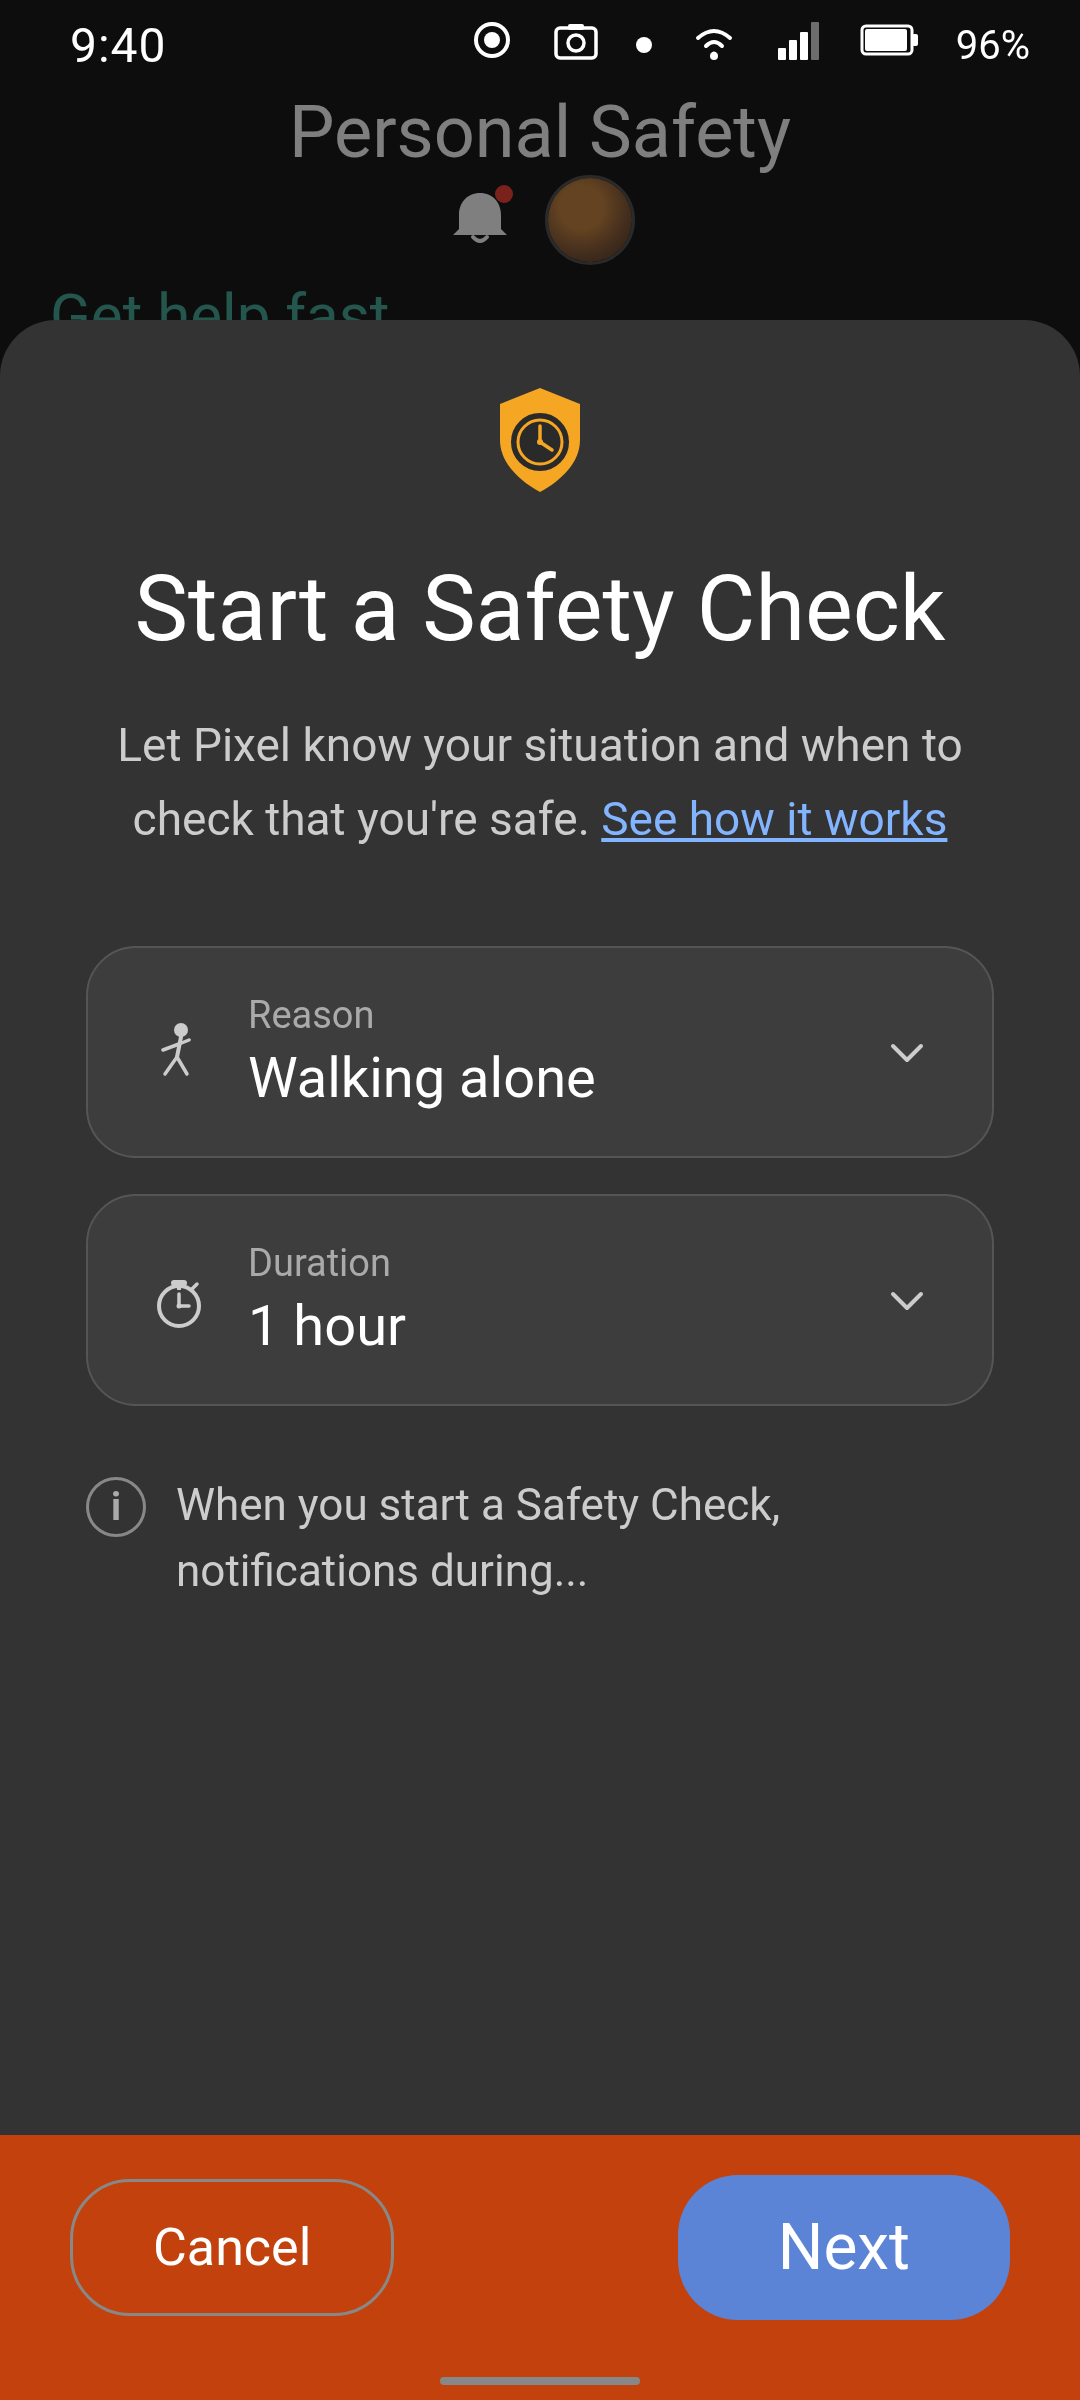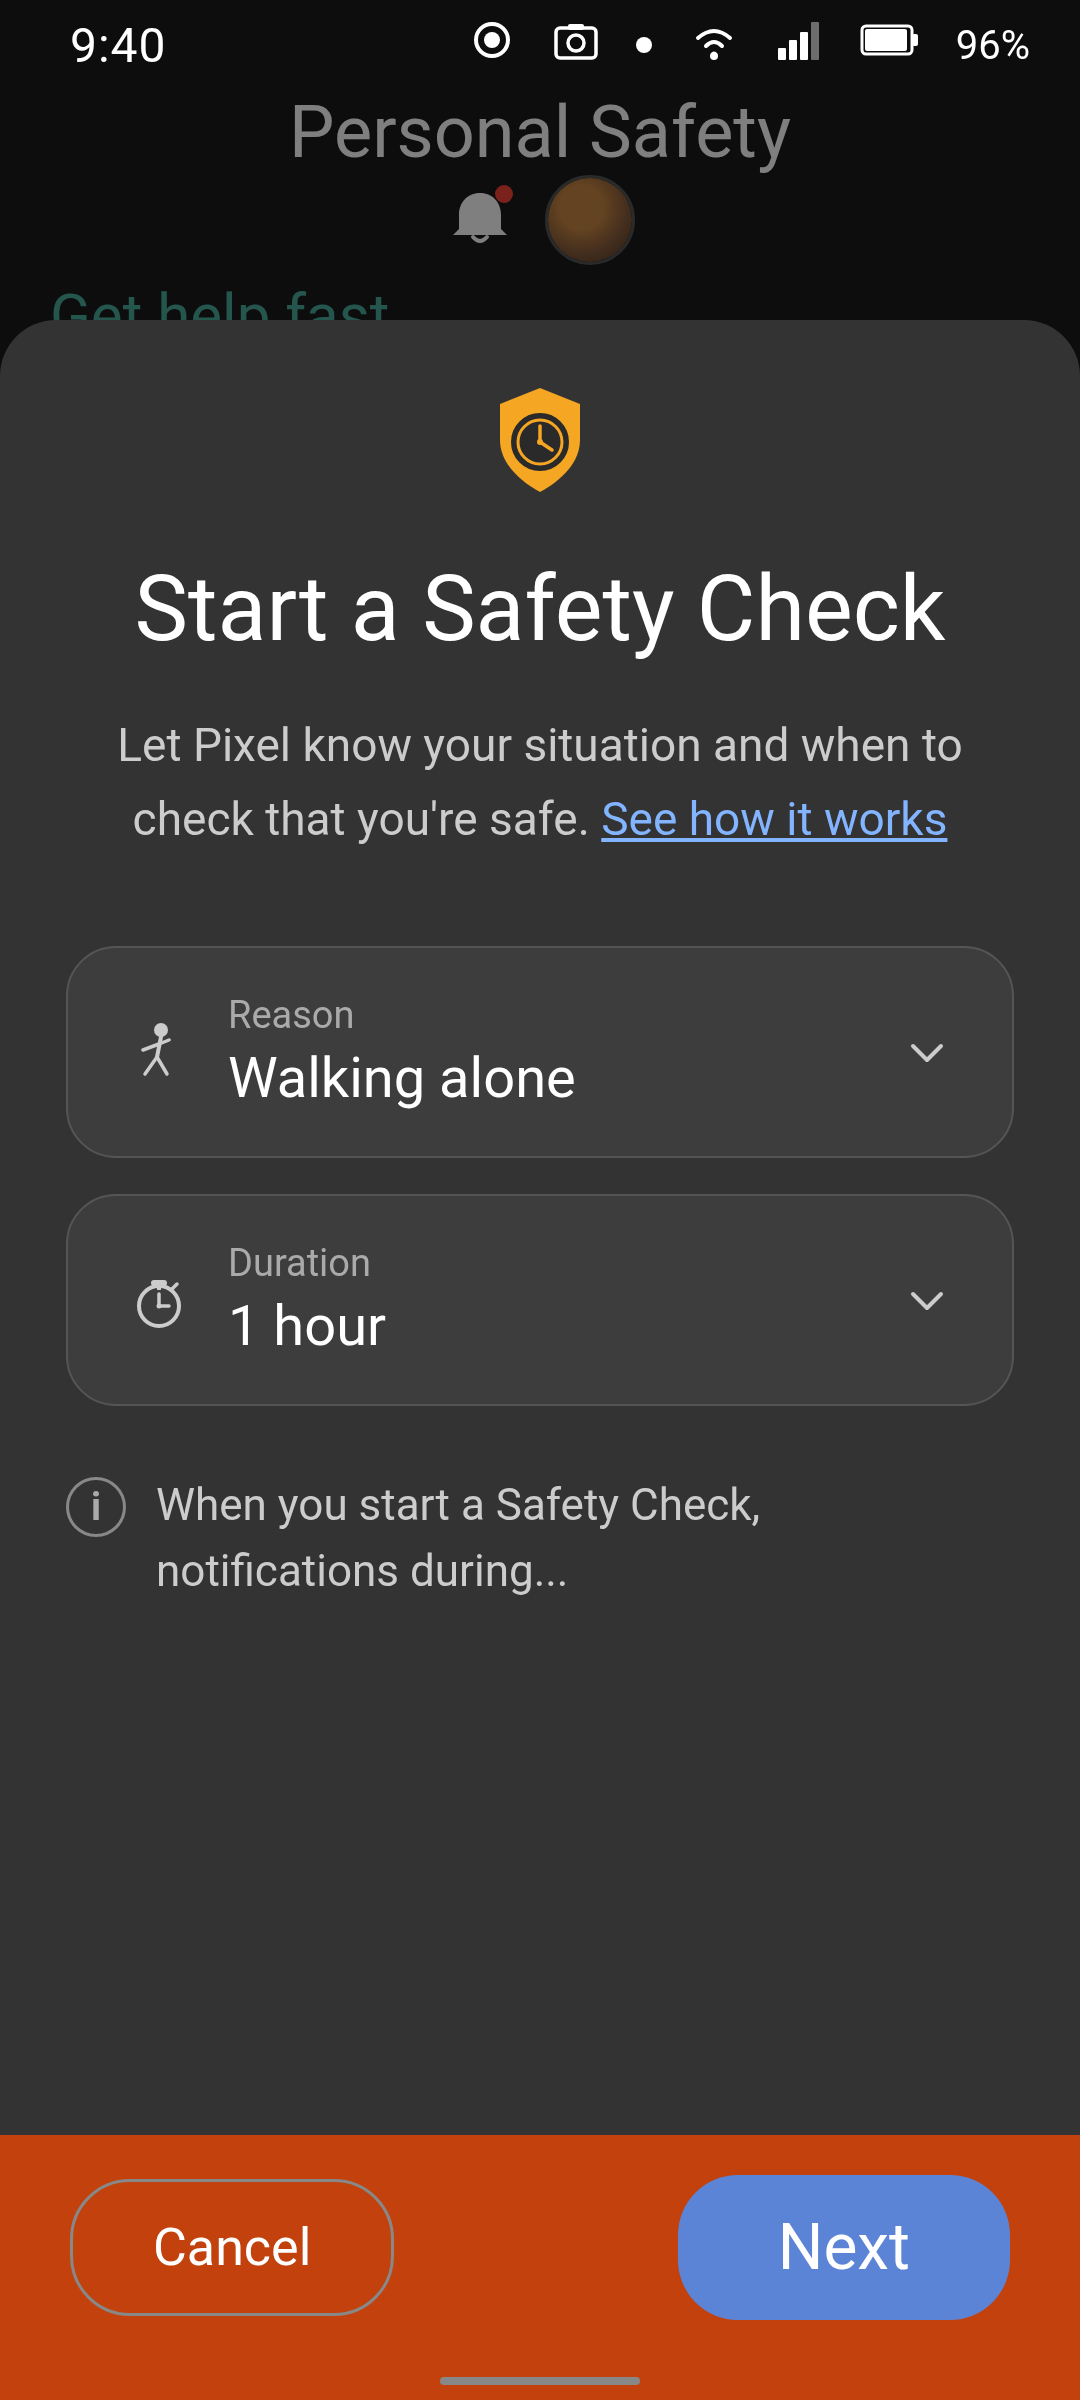--- a/index.html
+++ b/index.html
@@ -156,21 +156,21 @@
 
     
     .bottom-sheet {
       position: absolute;
       bottom: 0;
       left: 0;
       right: 0;
       background: #333;
       border-radius: 56px 56px 0 0;
       z-index: 20;
-      padding: 60px 66px 0;
+      padding: 60px 86px 0;
       min-height: 2080px;
     }
 
     
     .shield-container {
       display: flex;
       justify-content: center;
       margin-bottom: 60px;
     }
 

